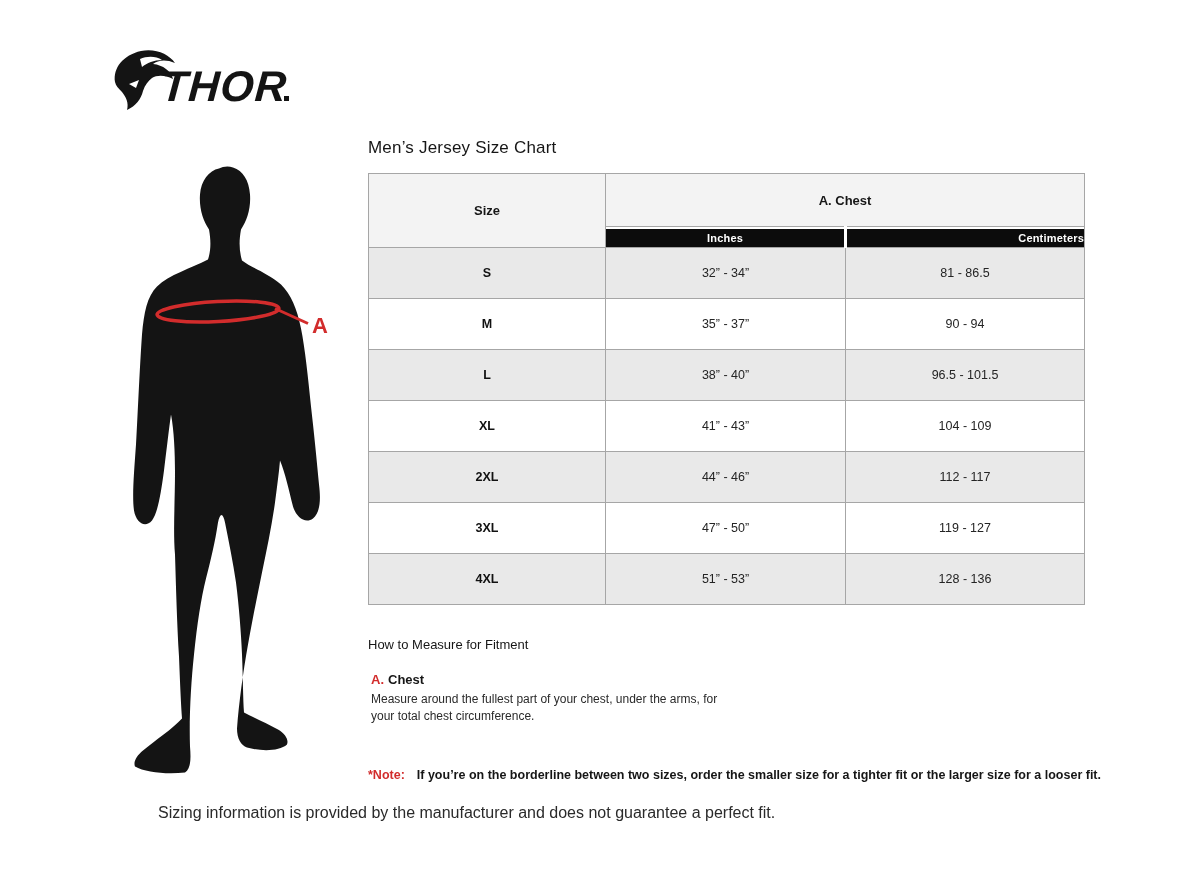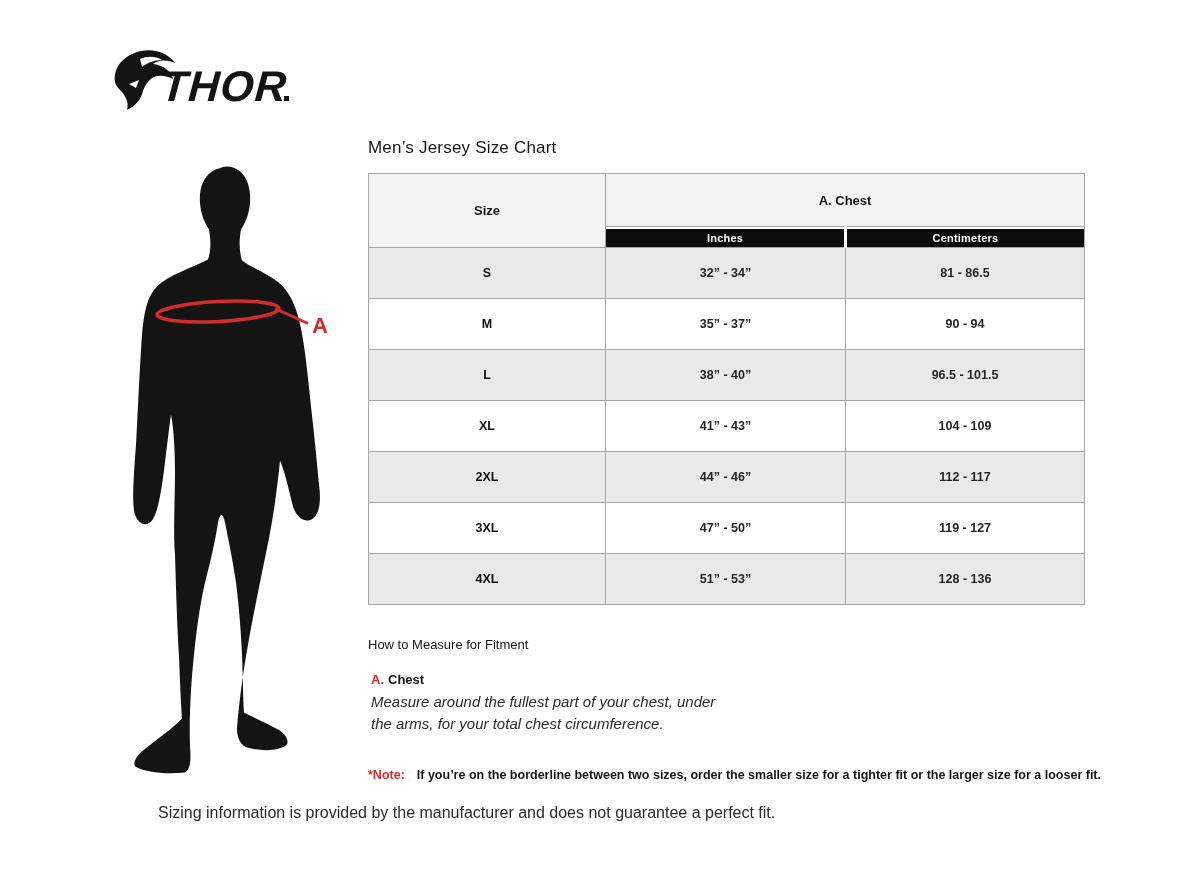--- a/index.html
+++ b/index.html
@@ -17,34 +17,34 @@
 
   .table-wrap { position:absolute; left:368px; top:173px; }
   table { border-collapse:collapse; table-layout:fixed; width:716px; }
   th, td { border:1px solid #a6a6a6; text-align:center; vertical-align:middle; }
   col.c-size { width:237px; } col.c-in { width:240px; } col.c-cm { width:239px; }
 
   th.size-head { background:#f3f3f3; font-size:13px; font-weight:bold; color:#161616;text-align:center; }
   th.group-head { background:#f3f3f3; font-size:13px; font-weight:bold; color:#161616; height:53px; }
 
   th.unit-cell { padding:0; background:#ffffff; height:20px; }
-  th.unit-cell + th.unit-cell { border-left:3px solid #ffffff; }
+  th.unit-cell + th.unit-cell { border-left:3px solid #ffffff;text-align:right; }
   .unit-bar { height:18px; margin-top:2px; background:#0c0c0c; color:#ffffff; font-size:11px; font-weight:bold; line-height:18px; letter-spacing:.2px; }
 
-  tbody td { height:51px; font-size:12.5px; color:#242424;font-weight:bold; }
+  tbody td { height:51px; font-size:12.5px; color:#242424; }
   tbody td.size-col { font-weight:bold; color:#111111; }
   tbody tr:nth-child(odd)  { background:#e9e9e9; }
   tbody tr:nth-child(even) { background:#ffffff; }
 
   
   .measure-heading { position:absolute; left:368px; top:637px; font-size:13px; font-weight:normal; color:#161616; }
   .measure-item { position:absolute; left:371px; top:672px; width:370px; }
   .measure-item .item-title { font-size:13px; font-weight:bold; color:#161616; }
   .measure-item .item-key { color:#d22c2c; margin-right:4px; }
-  .measure-item .item-desc { margin-top:4px; font-size:15px; line-height:1.45; color:#2a2a2a; width:352px;font-style:italic; }
+  .measure-item .item-desc { margin-top:4px; font-size:12px; line-height:1.45; color:#2a2a2a; width:352px; }
 
   .note-line { position:absolute; left:368px; top:768px; font-size:12.5px; font-weight:bold; color:#161616; }
   .note-label { color:#d22c2c; margin-right:12px;margin-top:36px; }
 
   
   .footer { position:absolute; left:113px; top:801px; font-size:16px; line-height:1.55; color:#2a2a2a;margin-left:45px; }
 </style>
 </head>
 <body>
 

